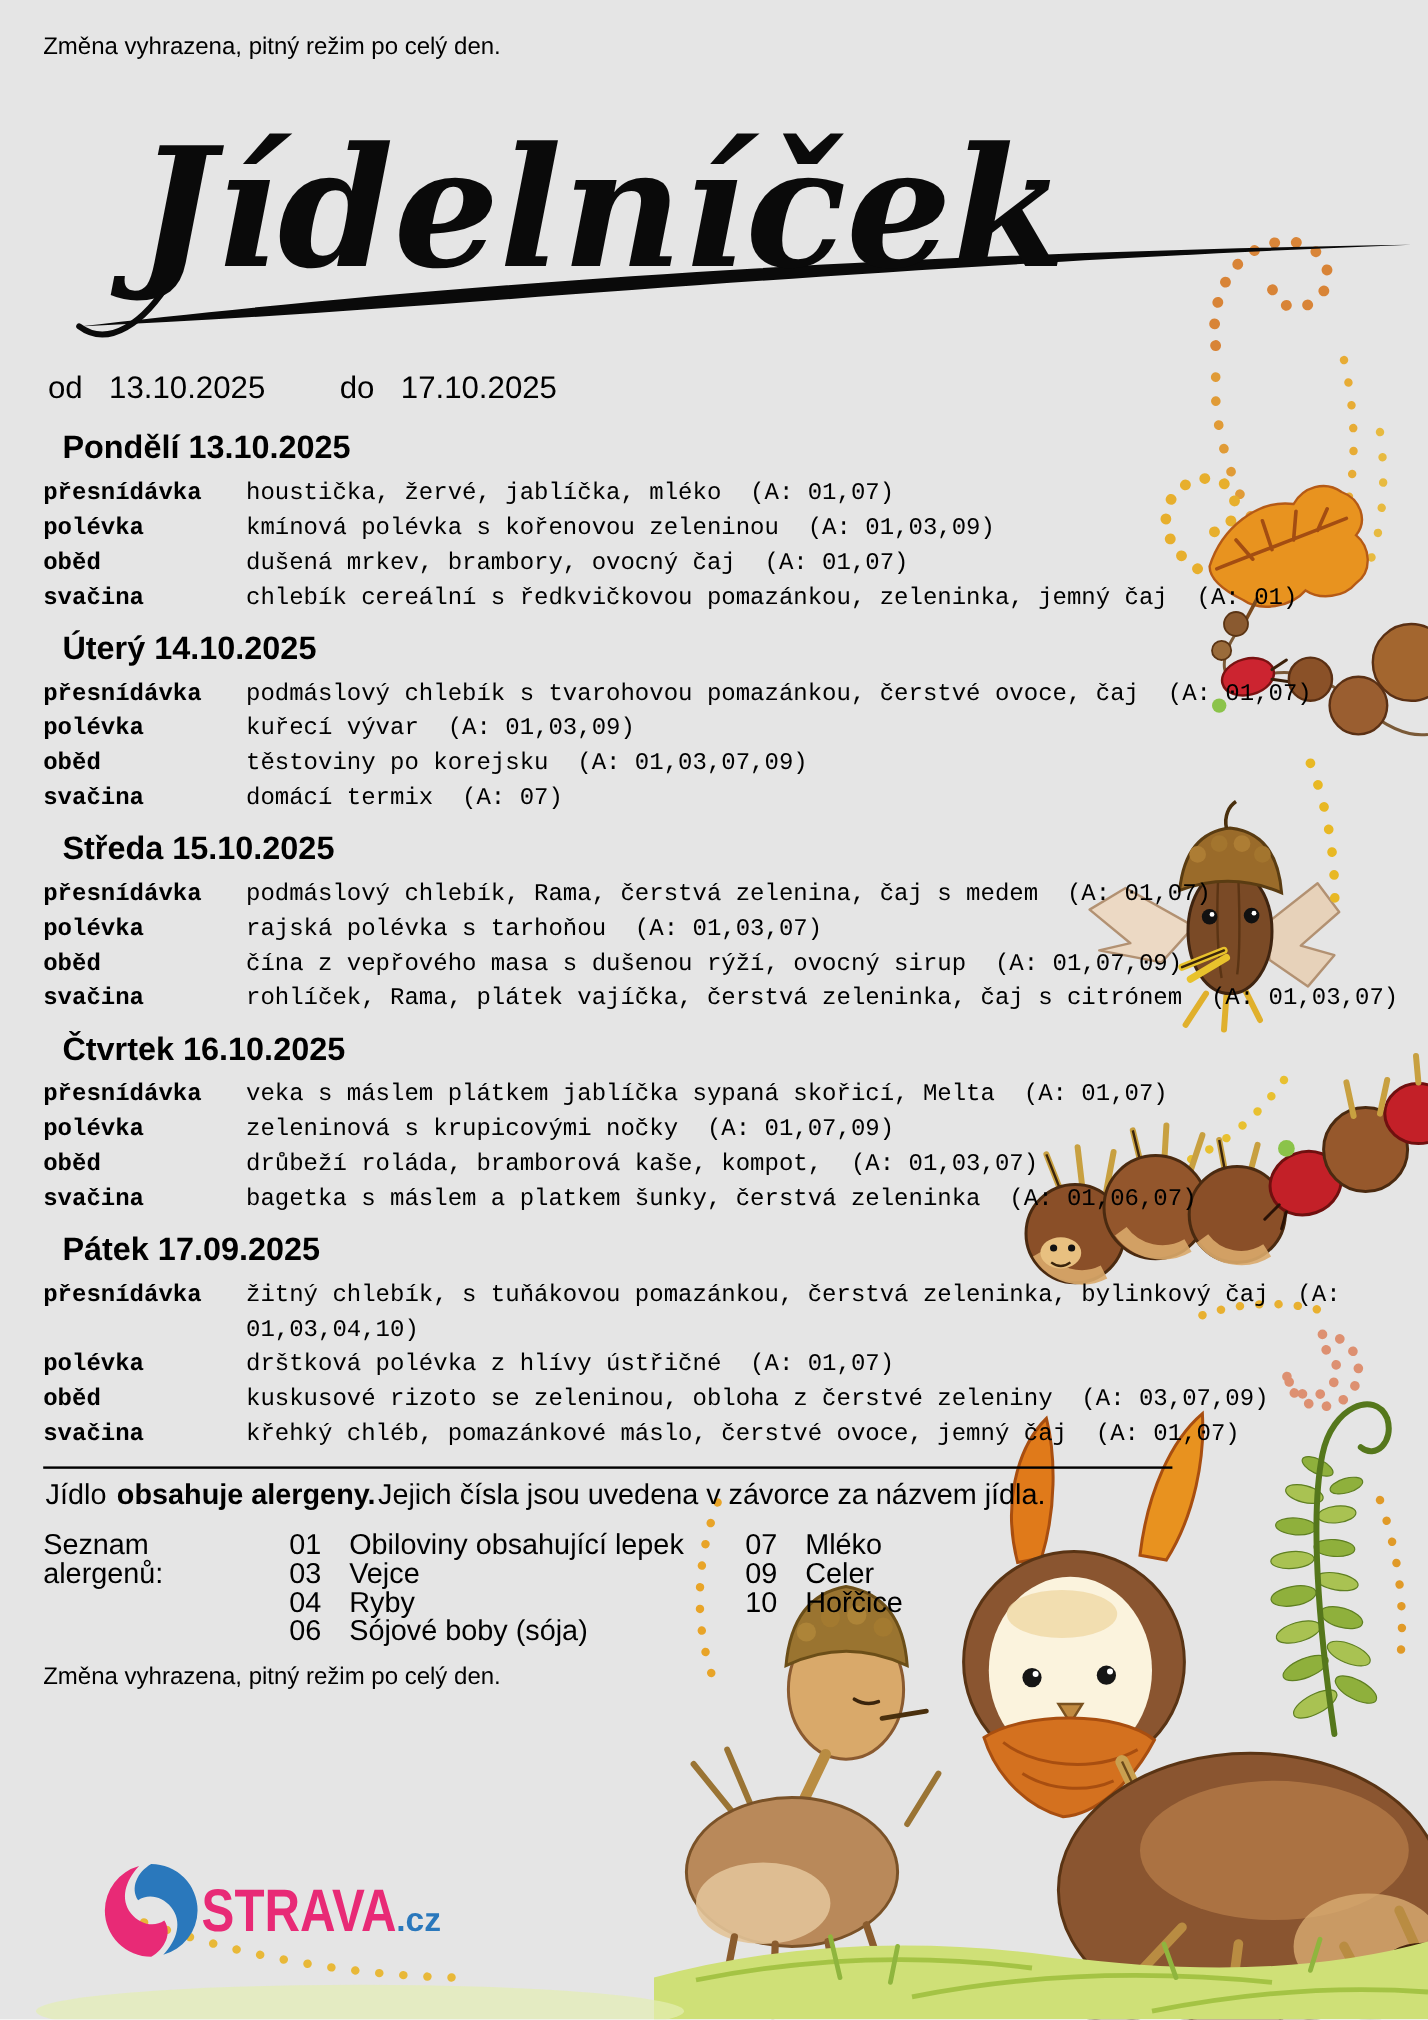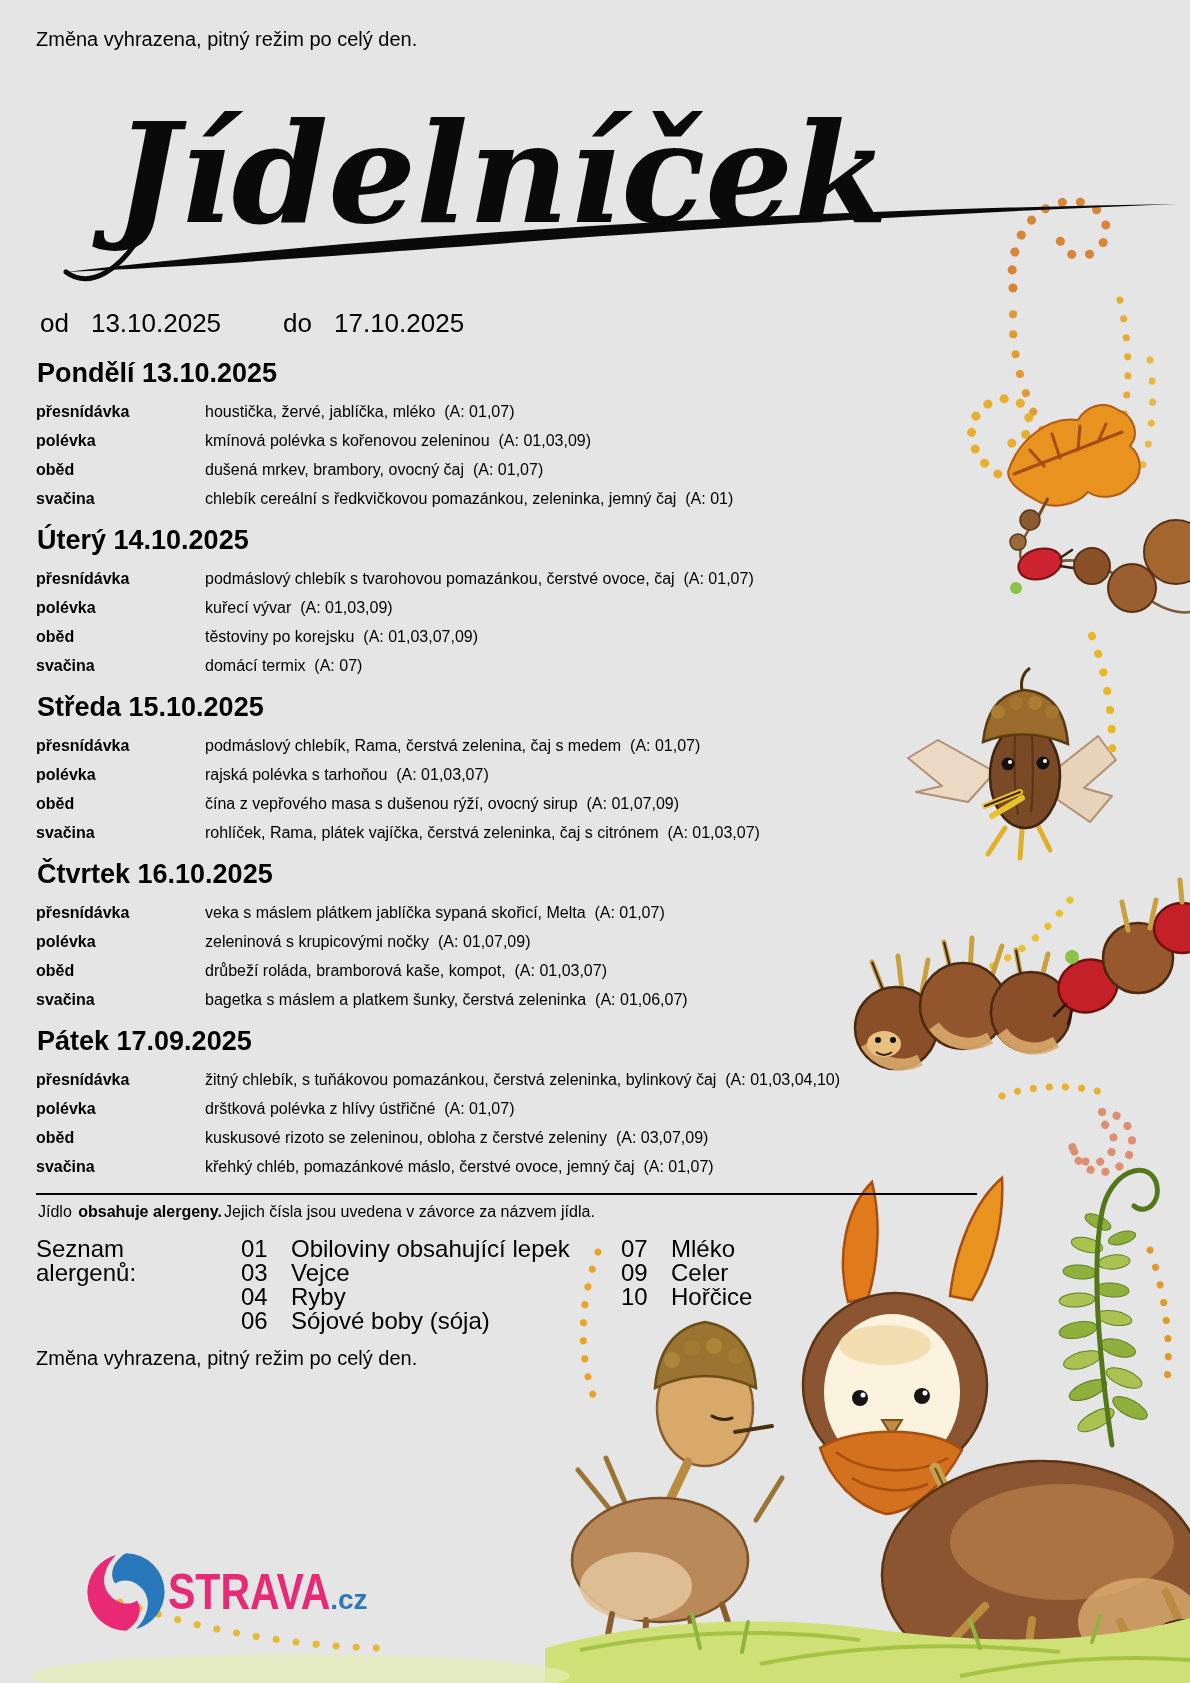--- a/index.html
+++ b/index.html
@@ -13,28 +13,28 @@
   .script-text{font-family:"DejaVu Serif",serif;font-style:italic;font-weight:bold;font-size:138px;fill:#0a0a0a;}
   .flourish{fill:#0a0a0a;}
   .jtail{fill:none;stroke:#0a0a0a;stroke-width:5;stroke-linecap:round;}
 
   .date-range{position:absolute;left:40px;top:308px;font-size:26px;font-weight:normal;}
   .dr-from{margin-left:22px;}
   .dr-tolabel{margin-left:62px;}
   .dr-to{margin-left:22px;}
 
   .main{position:absolute;left:36px;top:358px;width:1150px;}
-  .day-title{font-size:27px;font-weight:bold;margin:12px 0 8px 1px;}
+  .day-title{font-size:27px;font-weight:bold;margin:12px 0 8px 16px;}
   .day:first-child .day-title{margin-top:0;}
-  .menu-row{display:flex;line-height:29px;font-size:16px;}
+  .menu-row{display:flex;line-height:29px;font-size:20px;font-family:Liberation Mono, monospace;}
   .row-label{flex:none;width:169px;font-weight:bold;}
   .row-text{flex:1;max-width:975px;white-space:pre-wrap;}
 
   .rule{border:none;border-top:2px solid #000;width:941px;margin:12px 0 8px 0;}
-  .allergy-note{font-size:16px;margin:0 0 0 2px;}
+  .allergy-note{font-size:24px;margin:0 0 0 2px;}
   .allergy-note b{margin:0 2px;}
   .allergens{display:flex;margin-top:16px;font-size:24px;line-height:24px;}
   .al-label{flex:none;width:169px;}
   .al-cols{display:flex;}
   .al-col1{width:380px;margin-left:36px;}
   .al-num{display:inline-block;width:50px;}
   .bottom-note{font-size:20px;margin-top:14px;}
 
   .logo{position:absolute;left:84px;top:1550px;display:flex;align-items:center;}
   .logo-icon{width:84px;height:84px;}

